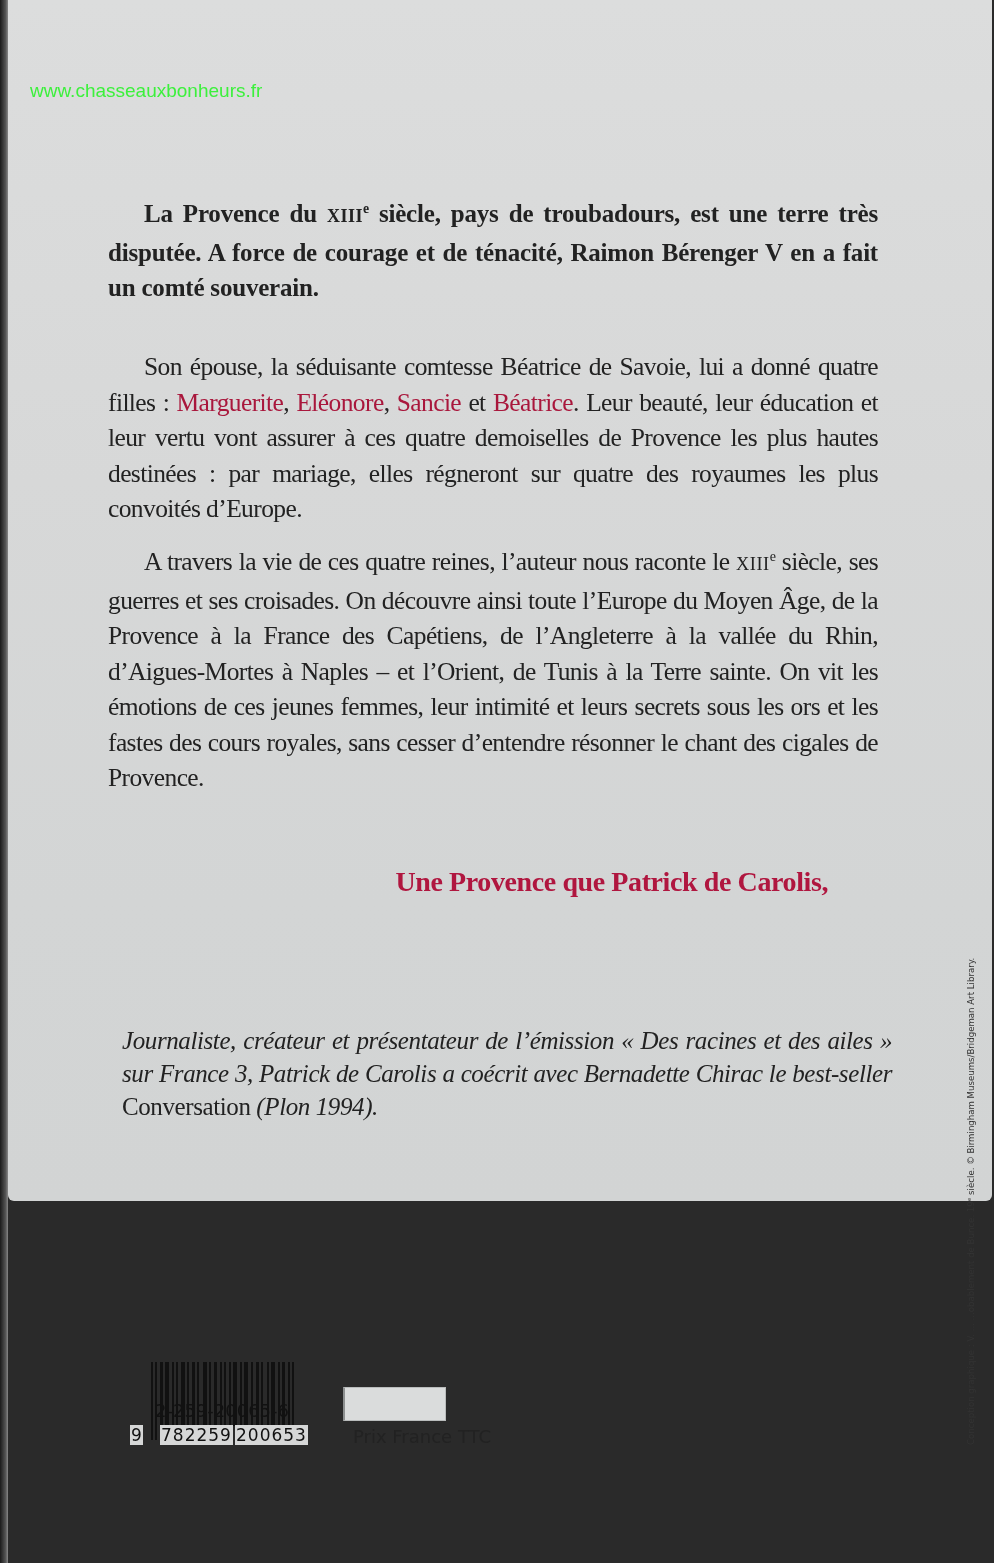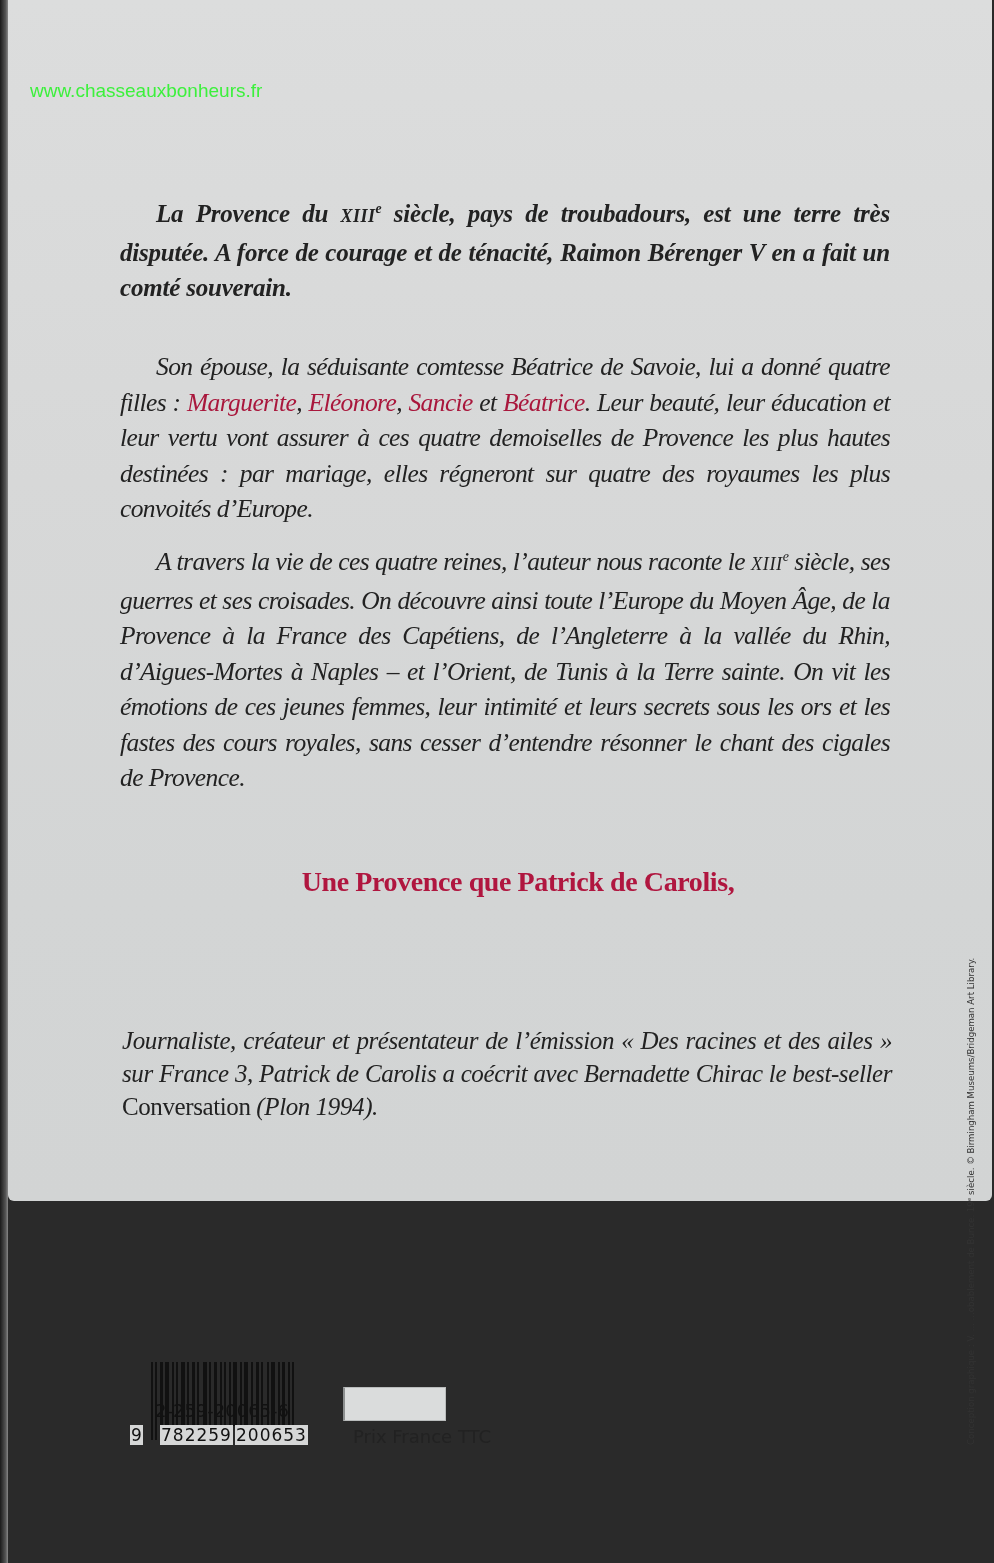--- a/index.html
+++ b/index.html
@@ -16,40 +16,39 @@
   .cover::before {
     content: ""; position: absolute; left: -8px; top: 0; width: 8px; height: 1563px;
     background: linear-gradient(90deg, #1a1a1a, #555 70%, #888);
   }
   .watermark {
     position: absolute; left: 22px; top: 80px;
     font-family: "Liberation Sans", sans-serif;
     font-size: 19px; color: #3cf03c; letter-spacing: 0px;
   }
   .block {
-    position: absolute; left: 112px; width: 770px;
+    position: absolute; left: 100px; width: 770px;
     color: #222;
     font-size: 25.5px; line-height: 35.5px;
     text-align: justify;
     font-stretch: condensed;
-    font-style: italic;
   }
   .block p { margin: 0; text-indent: 36px; }
   .lead {
     top: 196px; font-weight: bold; font-size: 25px; line-height: 35.5px;
     letter-spacing: -0.2px;
   }
   .sc { font-size: 0.72em; letter-spacing: 0.5px; }
   sup.e { font-size: 0.55em; vertical-align: 0.65em; line-height: 0; }
   .p2 { top: 349px; letter-spacing: -0.6px; }
   .p3 { top: 544px; letter-spacing: -0.6px; }
   .red { color: #a9173c; }
   .tagline {
     position: absolute; left: 200px; width: 620px; top: 863px;
-    text-align: center; color: #b0163f;
+    text-align: right; color: #b0163f;
     font-weight: bold; font-size: 28px; line-height: 38px;
     letter-spacing: -0.4px;
   }
   .bio {
     position: absolute; left: 114px; width: 770px; top: 1024px;
     font-size: 25px; line-height: 33px; color: #222;
     font-style: italic; text-align: justify; letter-spacing: -0.4px;
   }
   .bio .upright { font-style: normal; }
   .isbn {

